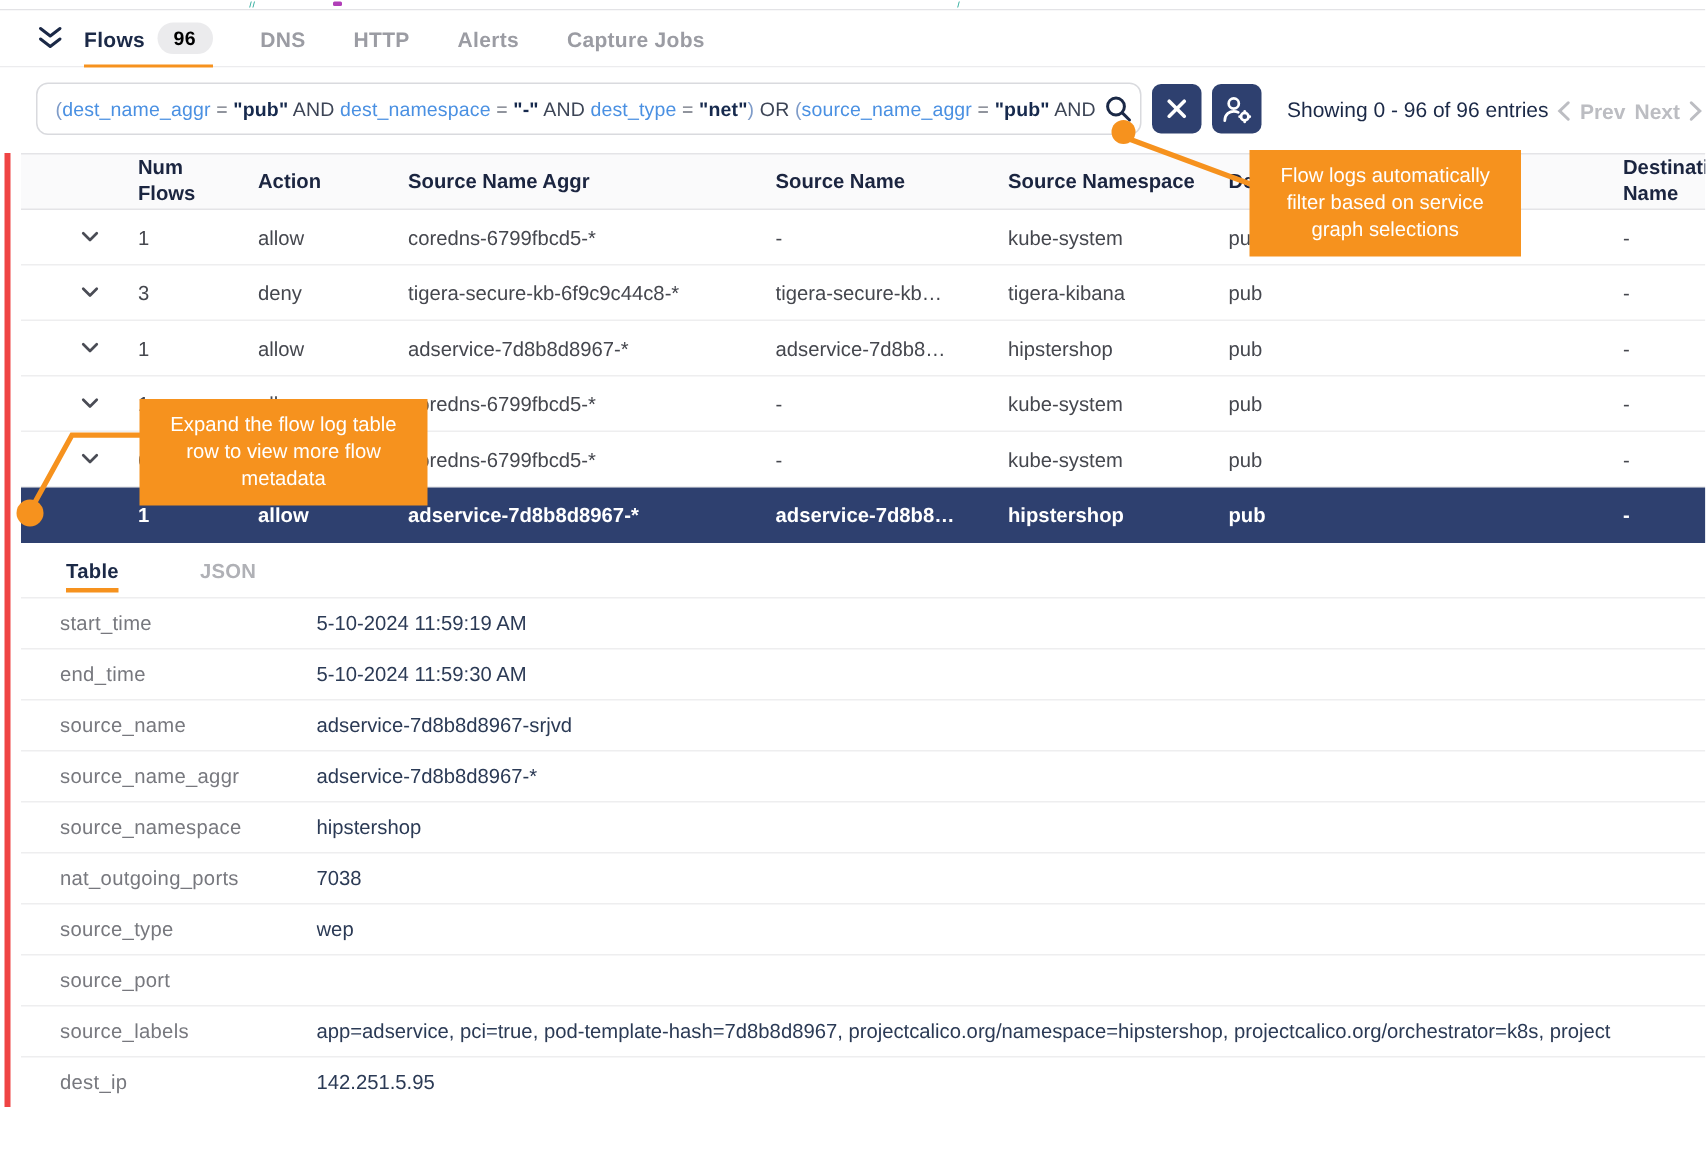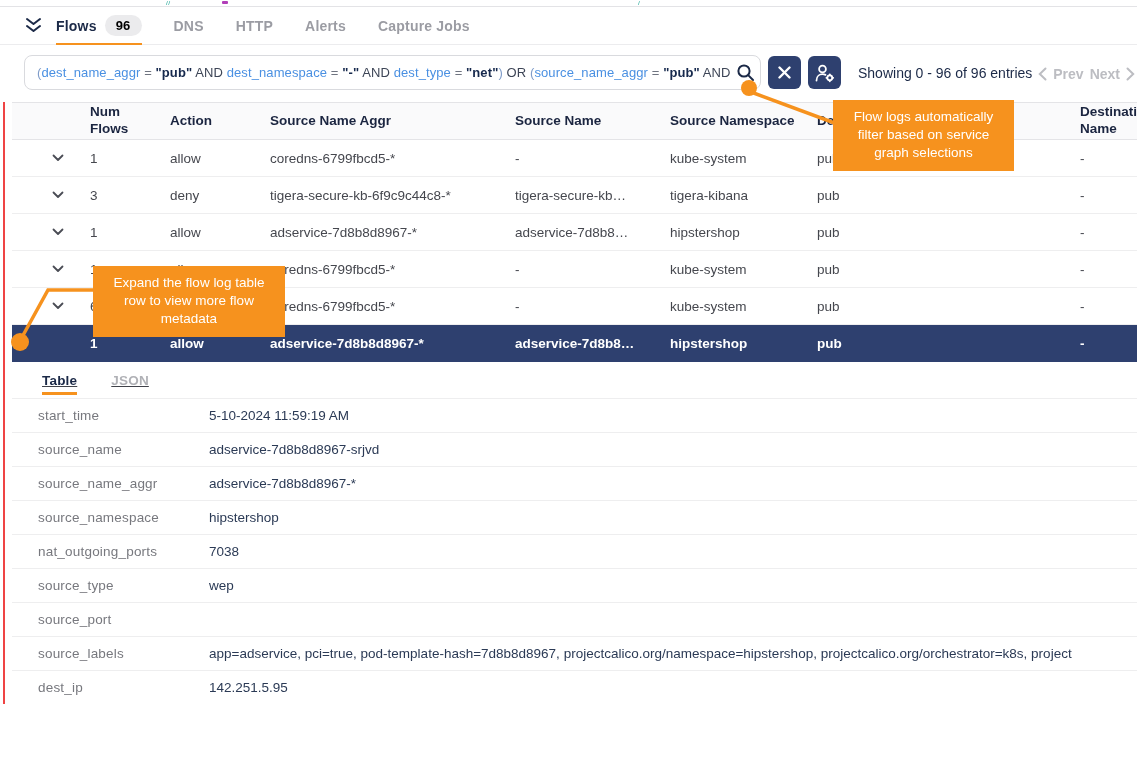--- a/index.html
+++ b/index.html
@@ -33,31 +33,31 @@
   .q-kw { color:#3d4556; }
   .search-icon { flex:0 0 30px; display:flex; align-items:center; justify-content:center; cursor:pointer; }
   .btn { position:absolute; top:11px; width:33px; height:33px; border:none; border-radius:6px; background:#2e406f; display:flex; align-items:center; justify-content:center; cursor:pointer; }
   .btn-clear { left:768px; }
   .btn-user { left:808px; }
   .showing { position:absolute; left:858px; top:0; height:57px; line-height:57px; font-size:14px; color:#1b2947; font-weight:500; }
   .pager { position:absolute; right:2px; top:0; height:57px; display:flex; align-items:center; gap:6px; color:#bcbdc2; font-size:14px; font-weight:700; }
   .pager span { cursor:pointer; }
 
   
-  .content { position:absolute; left:3px; top:102px; width:1134px; border-left:2px solid #ef4444; }
+  .content { position:absolute; left:3px; top:102px; width:1134px; border-left:4px solid #ef4444; }
   .grid-row { display:grid; grid-template-columns:78px 80px 100px 245px 155px 147px 263px 1fr; align-items:center; margin-left:7px; }
   .thead { height:38px; background:#fafafb; border-top:1px solid #e4e4e7; border-bottom:1px solid #e4e4e7; }
   .th { font-size:13.5px; font-weight:700; color:#1b2540; line-height:1.25; padding-right:10px; }
   .trow { height:37px; border-bottom:1px solid #eeeeef; font-size:13.5px; color:#45474e; cursor:pointer; }
   .trow .cell { white-space:nowrap; overflow:hidden; text-overflow:ellipsis; padding-right:12px; }
   .chev-cell { padding-left:40px; display:flex; align-items:center; }
   .trow.selected { background:#2e406f; color:#fff; font-weight:700; border-bottom:none; }
 
   
-  .dtabs { height:36px; display:flex; align-items:center; padding-left:30px; gap:34px; margin-left:7px;text-decoration:underline; }
+  .dtabs { height:36px; display:flex; align-items:center; padding-left:30px; gap:54px; margin-left:7px; }
   .dtab { position:relative; height:36px; display:flex; align-items:center; font-size:13.5px; font-weight:700; color:#b0b1b6; letter-spacing:.2px; cursor:pointer; }
   .dtab.active { color:#1b2947; }
   .dtab.active::after { content:""; position:absolute; left:0; right:0; bottom:3px; height:3px; background:#f6921e; }
   .drow { display:flex; height:34px; align-items:center; border-top:1px solid #eeeeef; margin-left:7px; font-size:13.5px; }
   .dkey { flex:0 0 197px; padding-left:26px; color:#77787e; letter-spacing:.2px; }
   .dval { flex:1; color:#2b3a55; white-space:nowrap; overflow:hidden; }
 
   
   .overlay { position:absolute; left:0; top:0; width:1137px; height:777px; pointer-events:none; z-index:30; }
   .tooltip { position:absolute; background:#f6921e; color:#fff; font-size:13.5px; line-height:1.35; text-align:center; padding:8px 10px; z-index:31; }
@@ -251,20 +251,24 @@
     <div class="dtabs">
       <span class="dtab active">Table</span>
       <span class="dtab">JSON</span>
     </div>
     <div id="drows">
         <div class="drow">
           <div class="dkey">start_time</div>
           <div class="dval">5-10-2024 11:59:19 AM</div>
         </div>
         <div class="drow">
+          <div class="dkey">end_time</div>
+          <div class="dval">5-10-2024 11:59:30 AM</div>
+        </div>
+        <div class="drow">
           <div class="dkey">source_name</div>
           <div class="dval">adservice-7d8b8d8967-srjvd</div>
         </div>
         <div class="drow">
           <div class="dkey">source_name_aggr</div>
           <div class="dval">adservice-7d8b8d8967-*</div>
         </div>
         <div class="drow">
           <div class="dkey">source_namespace</div>
           <div class="dval">hipstershop</div>

